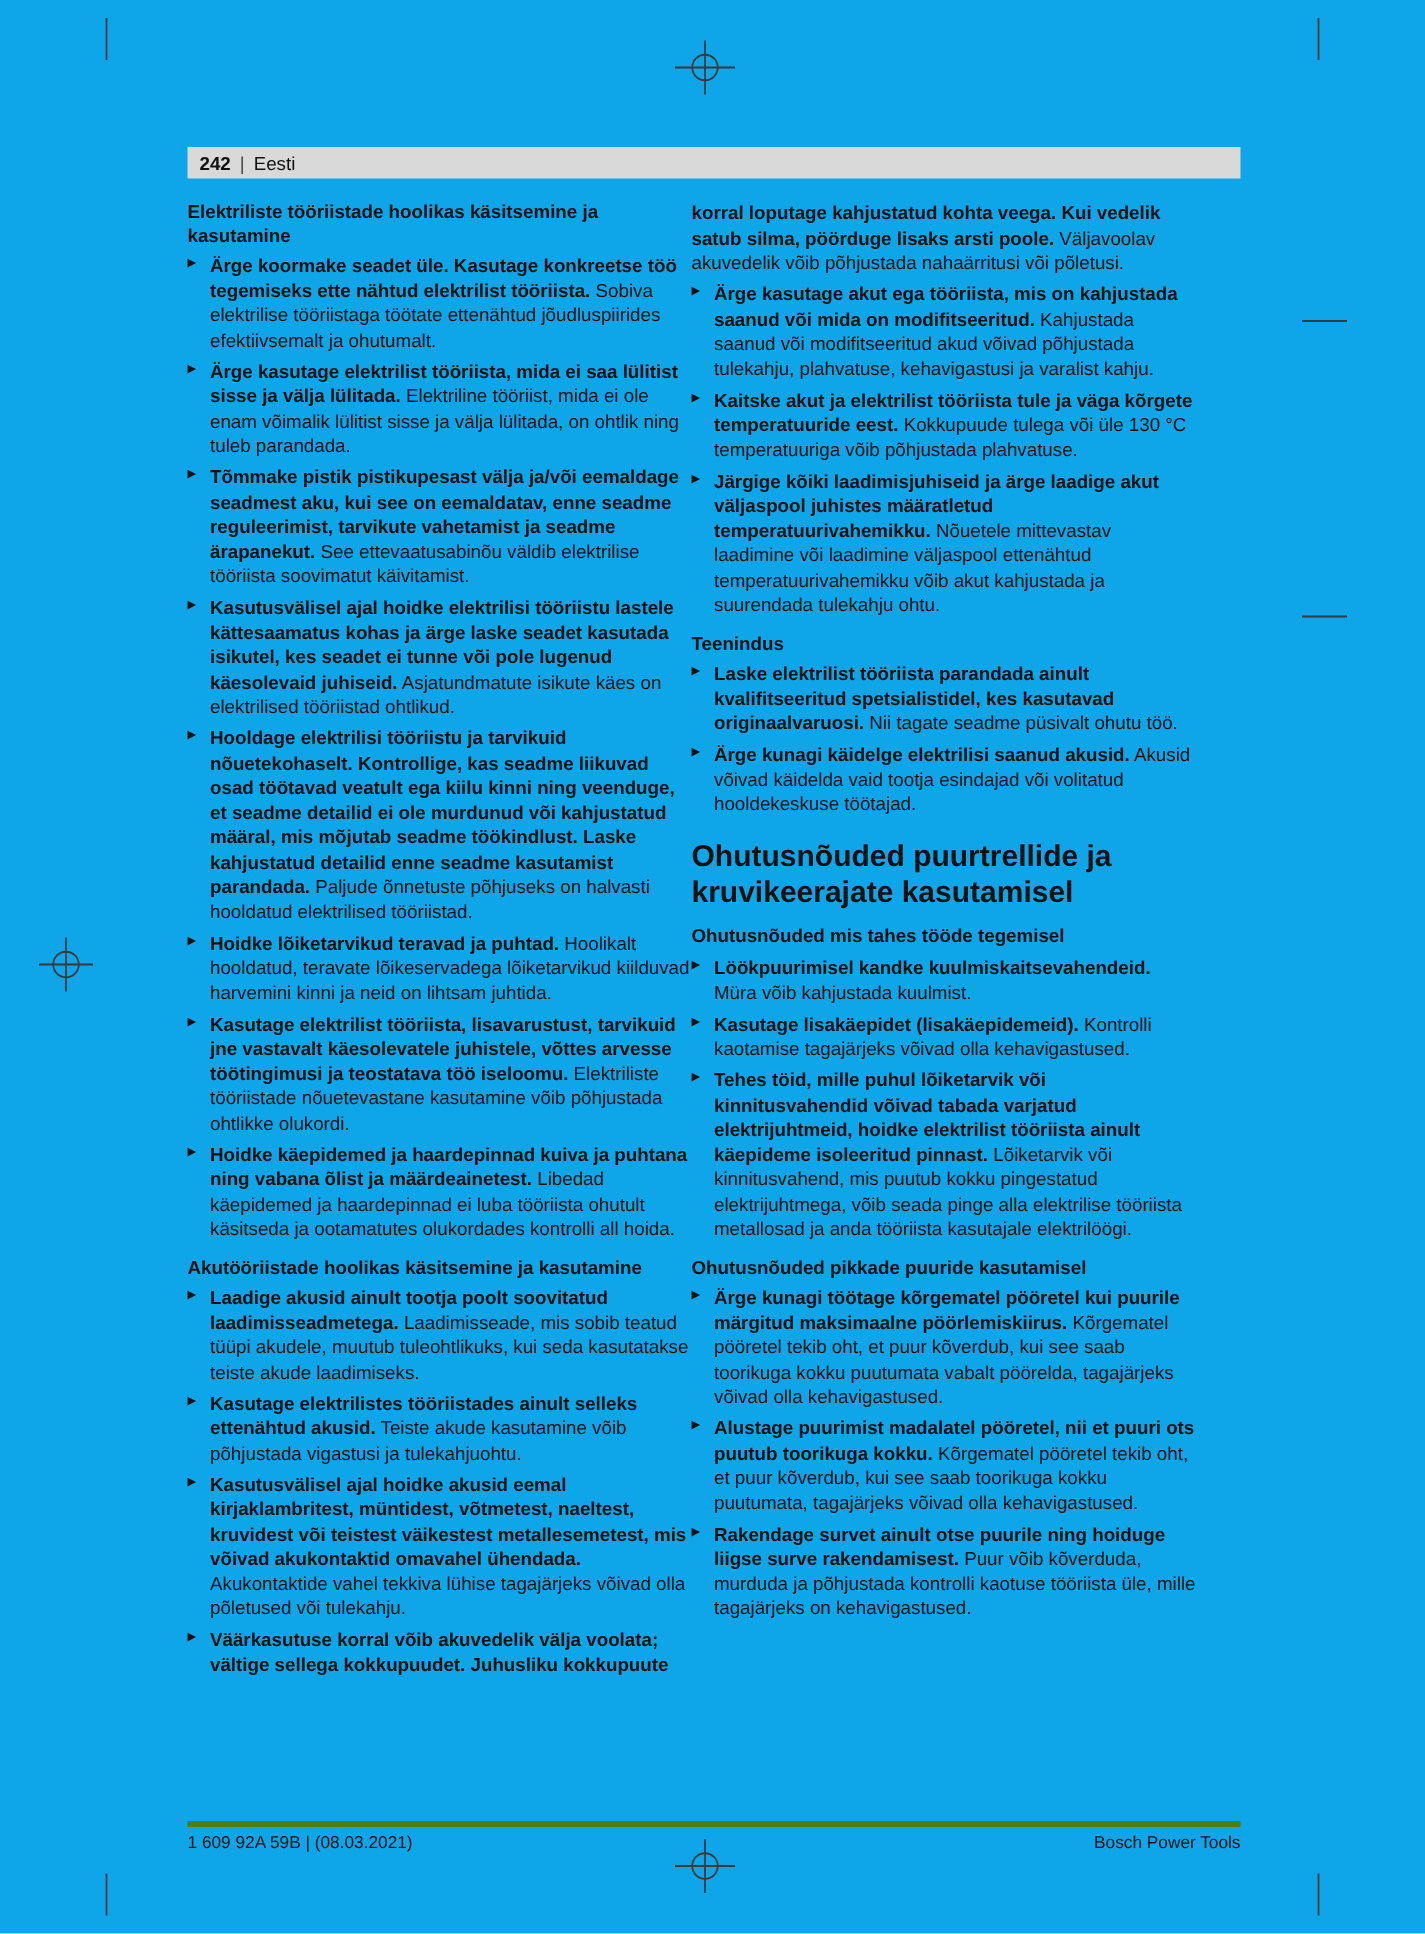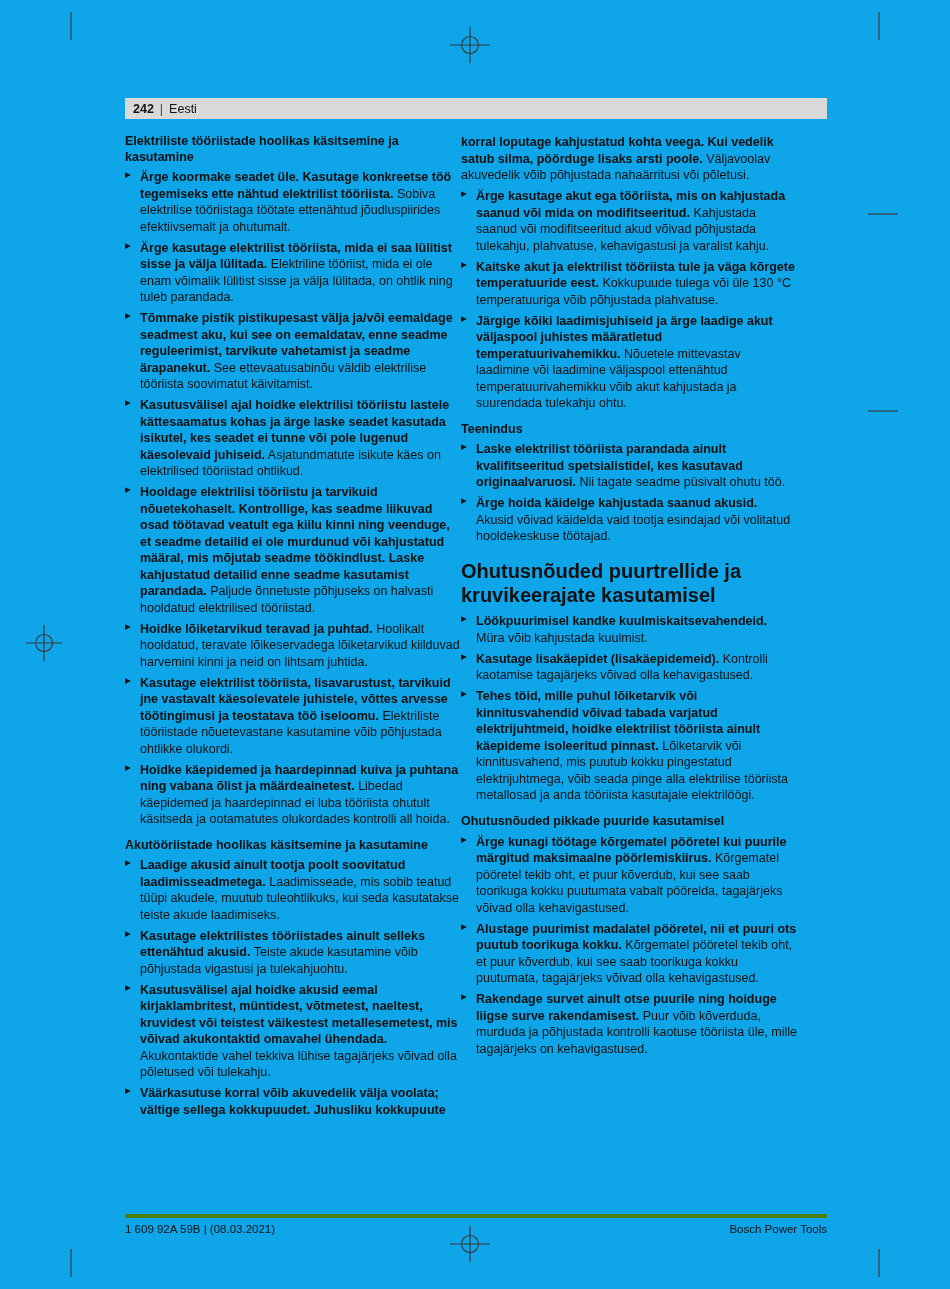--- a/index.html
+++ b/index.html
@@ -104,22 +104,23 @@
         <div class="instruction bullet"><span class="marker">▶</span><span class="lead">Kasutusvälisel ajal hoidke akusid eemal kirjaklambritest, müntidest, võtmetest, naeltest, kruvidest või teistest väikestest metallesemetest, mis võivad akukontaktid omavahel ühendada.</span> <span class="body-text">Akukontaktide vahel tekkiva lühise tagajärjeks võivad olla põletused või tulekahju.</span></div>
         <div class="instruction bullet"><span class="marker">▶</span><span class="lead">Väärkasutuse korral võib akuvedelik välja voolata; vältige sellega kokkupuudet. Juhusliku kokkupuute</span></div>
       </div>
     <div class="col" id="col-right">
         <div class="instruction continuation"><span class="lead">korral loputage kahjustatud kohta veega. Kui vedelik satub silma, pöörduge lisaks arsti poole.</span> <span class="body-text">Väljavoolav akuvedelik võib põhjustada nahaärritusi või põletusi.</span></div>
         <div class="instruction bullet"><span class="marker">▶</span><span class="lead">Ärge kasutage akut ega tööriista, mis on kahjustada saanud või mida on modifitseeritud.</span> <span class="body-text">Kahjustada saanud või modifitseeritud akud võivad põhjustada tulekahju, plahvatuse, kehavigastusi ja varalist kahju.</span></div>
         <div class="instruction bullet"><span class="marker">▶</span><span class="lead">Kaitske akut ja elektrilist tööriista tule ja väga kõrgete temperatuuride eest.</span> <span class="body-text">Kokkupuude tulega või üle 130 °C temperatuuriga võib põhjustada plahvatuse.</span></div>
         <div class="instruction bullet"><span class="marker">▶</span><span class="lead">Järgige kõiki laadimisjuhiseid ja ärge laadige akut väljaspool juhistes määratletud temperatuurivahemikku.</span> <span class="body-text">Nõuetele mittevastav laadimine või laadimine väljaspool ettenähtud temperatuurivahemikku võib akut kahjustada ja suurendada tulekahju ohtu.</span></div>
         <div class="heading-minor">Teenindus</div>
         <div class="instruction bullet"><span class="marker">▶</span><span class="lead">Laske elektrilist tööriista parandada ainult kvalifitseeritud spetsialistidel, kes kasutavad originaalvaruosi.</span> <span class="body-text">Nii tagate seadme püsivalt ohutu töö.</span></div>
-        <div class="instruction bullet"><span class="marker">▶</span><span class="lead">Ärge hoida käidelge kahjustada saanud akusid.</span> <span class="body-text">Akusid võivad käidelda vaid tootja esindajad või volitatud hooldekeskuse töötajad.</span></div>
+        <div class="instruction bullet"><span class="marker">▶</span><span class="lead">Ärge kunagi käidelge elektrilisi saanud akusid.</span> <span class="body-text">Akusid võivad käidelda vaid tootja esindajad või volitatud hooldekeskuse töötajad.</span></div>
         <div class="heading-major">Ohutusnõuded puurtrellide ja kruvikeerajate kasutamisel</div>
+        <div class="heading-minor">Ohutusnõuded mis tahes tööde tegemisel</div>
         <div class="instruction bullet"><span class="marker">▶</span><span class="lead">Löökpuurimisel kandke kuulmiskaitsevahendeid.</span> <span class="body-text">Müra võib kahjustada kuulmist.</span></div>
         <div class="instruction bullet"><span class="marker">▶</span><span class="lead">Kasutage lisakäepidet (lisakäepidemeid).</span> <span class="body-text">Kontrolli kaotamise tagajärjeks võivad olla kehavigastused.</span></div>
         <div class="instruction bullet"><span class="marker">▶</span><span class="lead">Tehes töid, mille puhul lõiketarvik või kinnitusvahendid võivad tabada varjatud elektrijuhtmeid, hoidke elektrilist tööriista ainult käepideme isoleeritud pinnast.</span> <span class="body-text">Lõiketarvik või kinnitusvahend, mis puutub kokku pingestatud elektrijuhtmega, võib seada pinge alla elektrilise tööriista metallosad ja anda tööriista kasutajale elektrilöögi.</span></div>
         <div class="heading-minor">Ohutusnõuded pikkade puuride kasutamisel</div>
         <div class="instruction bullet"><span class="marker">▶</span><span class="lead">Ärge kunagi töötage kõrgematel pööretel kui puurile märgitud maksimaalne pöörlemiskiirus.</span> <span class="body-text">Kõrgematel pööretel tekib oht, et puur kõverdub, kui see saab toorikuga kokku puutumata vabalt pöörelda, tagajärjeks võivad olla kehavigastused.</span></div>
         <div class="instruction bullet"><span class="marker">▶</span><span class="lead">Alustage puurimist madalatel pööretel, nii et puuri ots puutub toorikuga kokku.</span> <span class="body-text">Kõrgematel pööretel tekib oht, et puur kõverdub, kui see saab toorikuga kokku puutumata, tagajärjeks võivad olla kehavigastused.</span></div>
         <div class="instruction bullet"><span class="marker">▶</span><span class="lead">Rakendage survet ainult otse puurile ning hoiduge liigse surve rakendamisest.</span> <span class="body-text">Puur võib kõverduda, murduda ja põhjustada kontrolli kaotuse tööriista üle, mille tagajärjeks on kehavigastused.</span></div>
       </div>
   </main>
 

